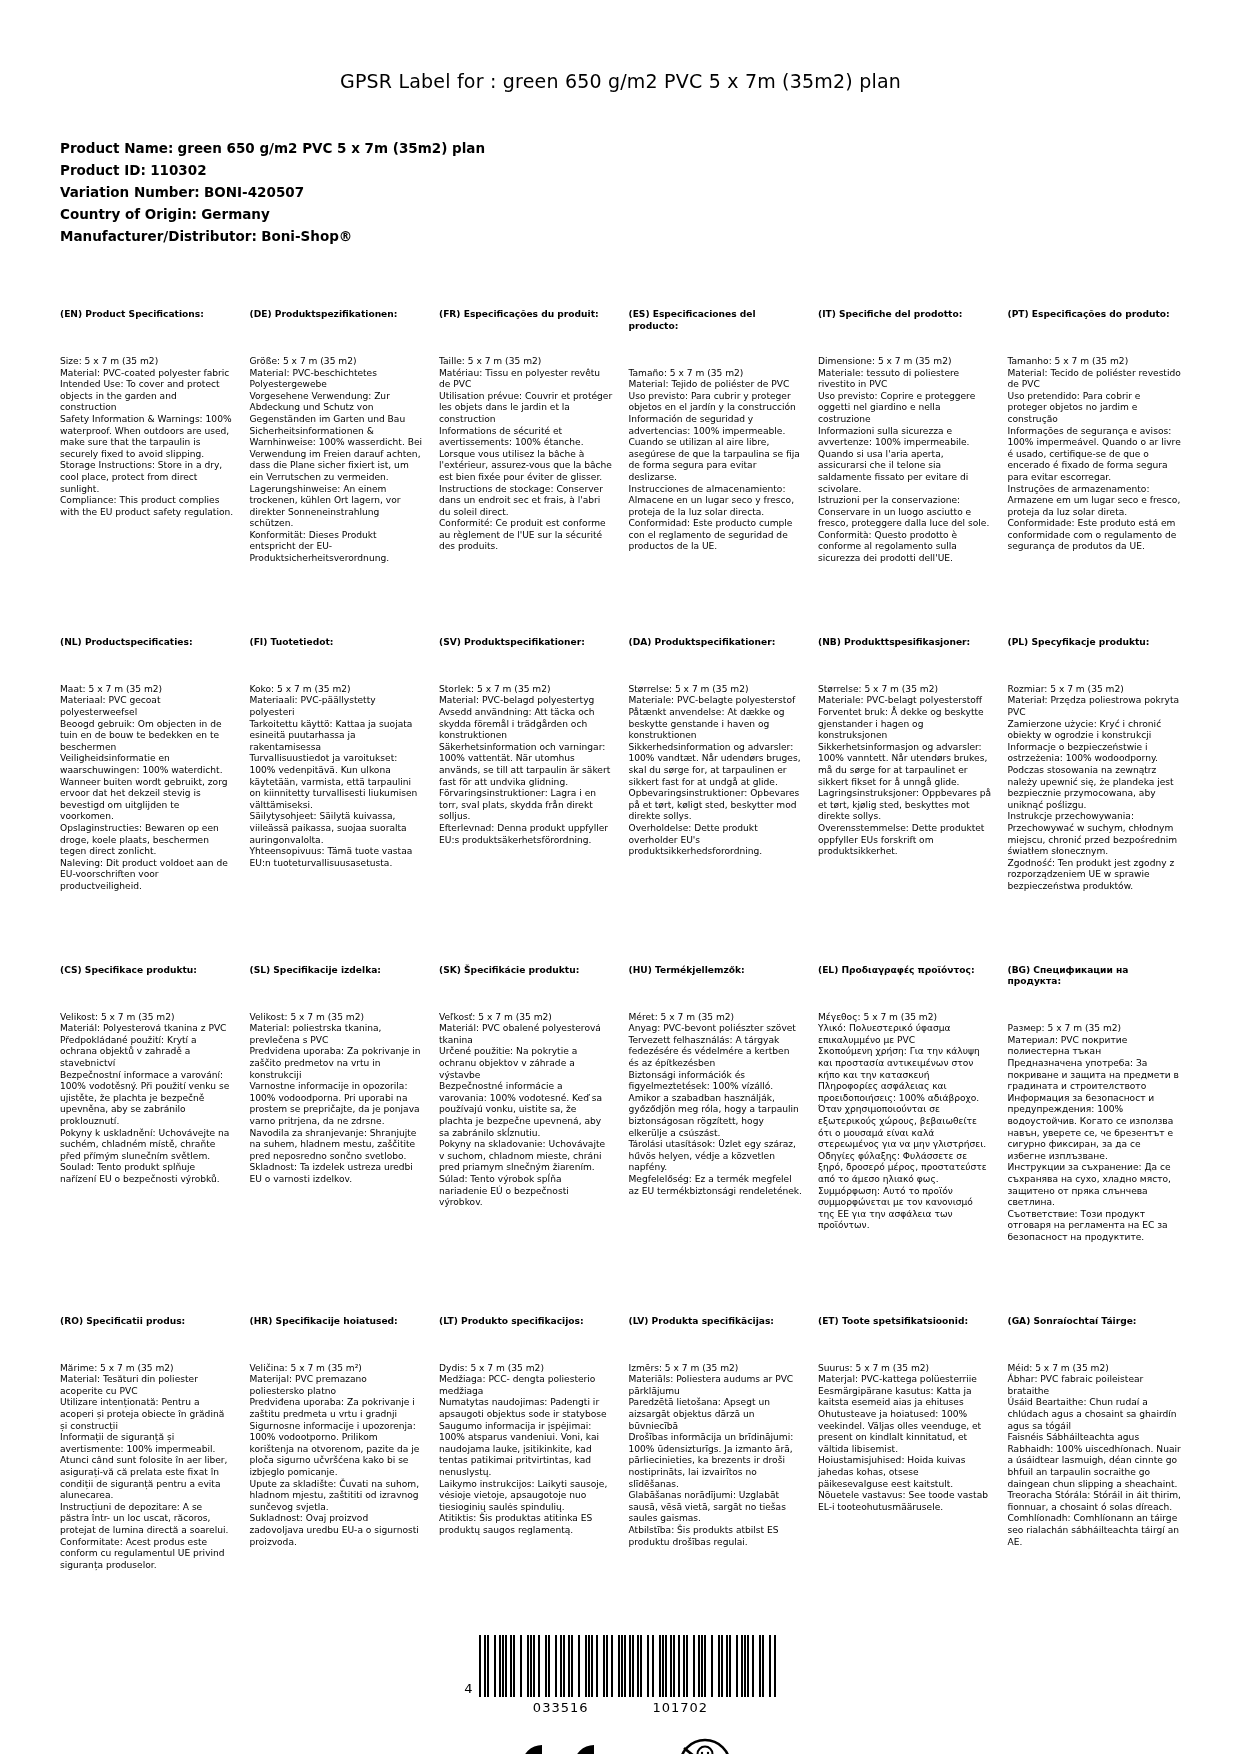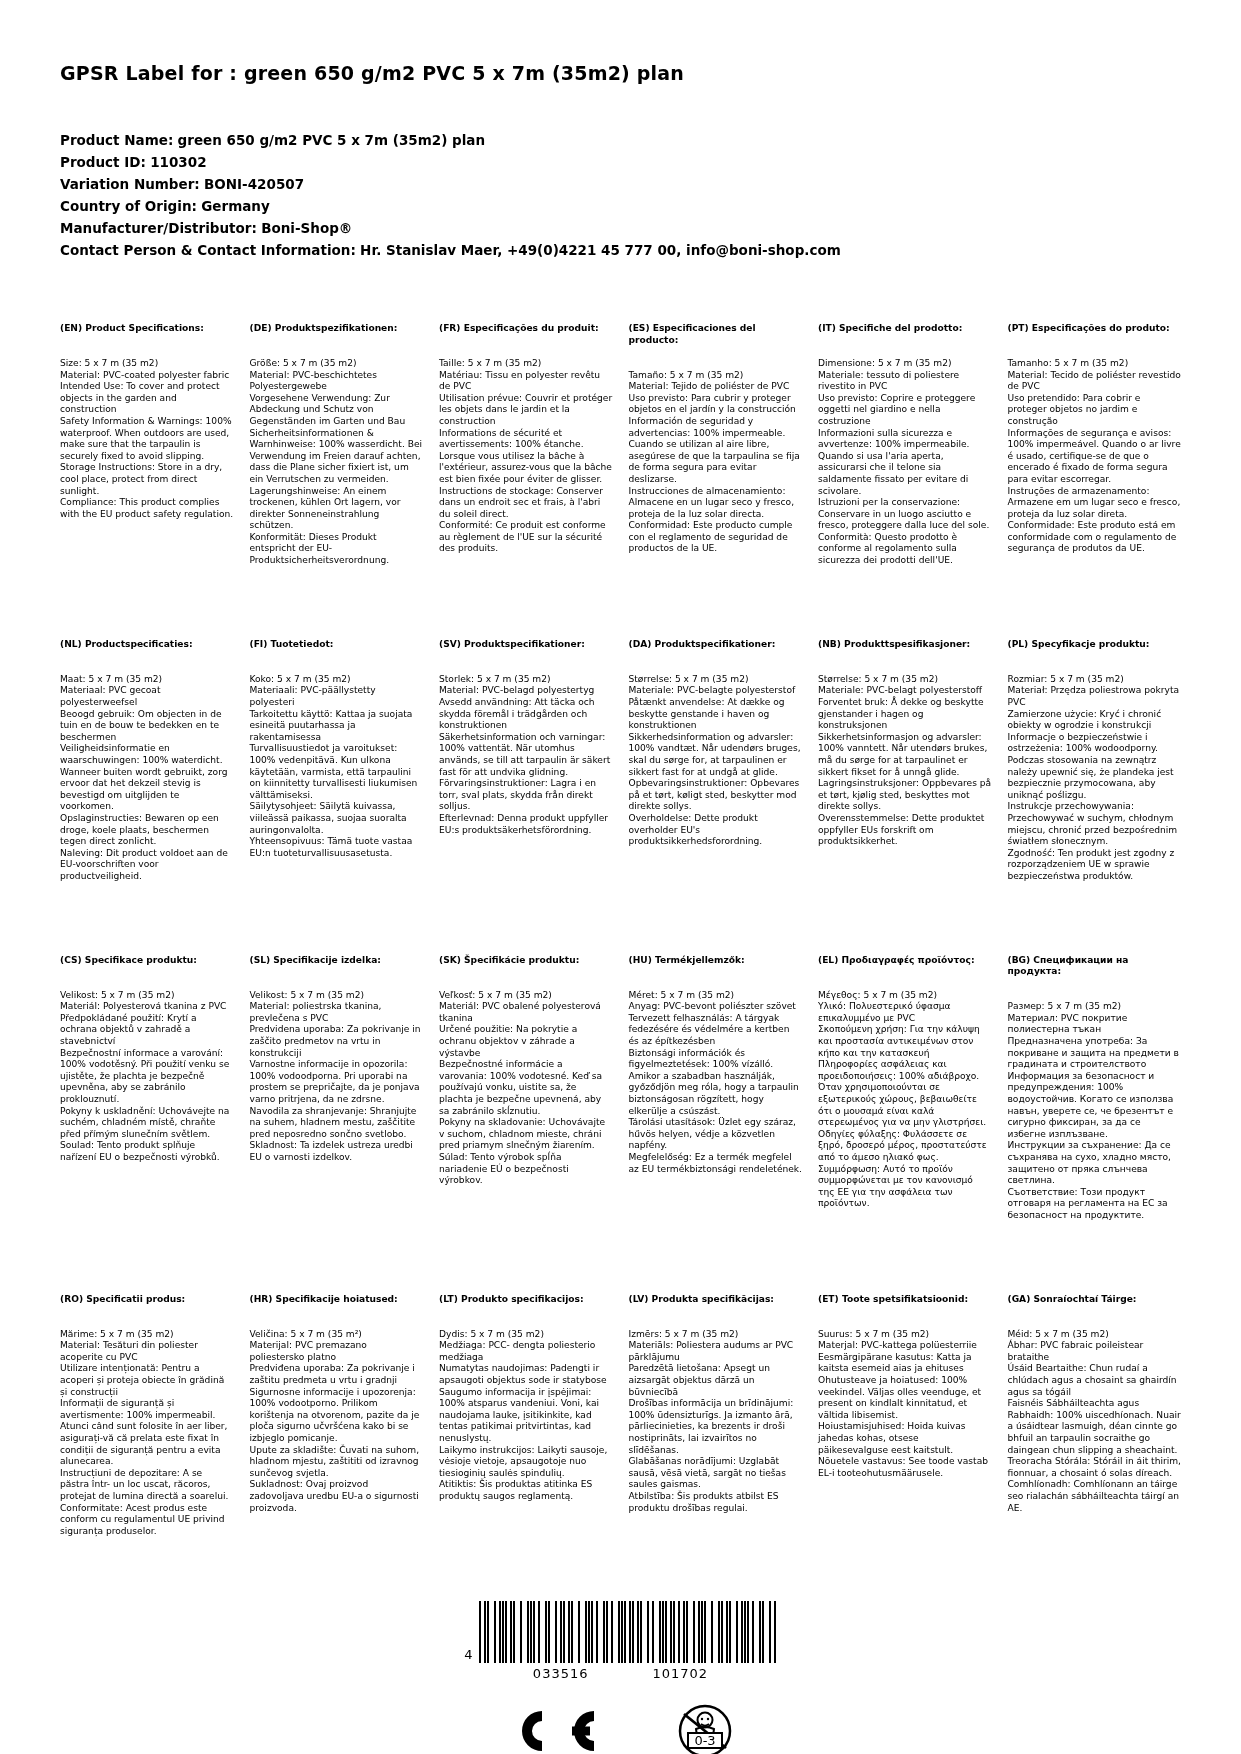--- a/index.html
+++ b/index.html
@@ -14,24 +14,25 @@
     color: #000000;
   }
   .page {
     width: 1241px;
     min-height: 1754px;
     box-sizing: border-box;
     padding: 48px 60px 20px 60px;
     position: relative;
   }
   .doc-title {
+    text-align: center;
     font-size: 19px;
-    font-weight: bold;
+    font-weight: normal;
     letter-spacing: 0.2px;
-    margin: 14px 0 46px 0;
+    margin: 22px 0 46px 0;
   }
   .header-block {
     margin-left: 0px;
     margin-bottom: 40px;
   }
   .header-row {
     font-size: 13.5px;
     line-height: 20px;
     margin-bottom: 2px;
   }
@@ -55,20 +56,21 @@
     word-wrap: break-word;
     hyphens: auto;
   }
   .cell .head {
     font-weight: bold;
     display: block;
     margin-bottom: 0px;
   }
   .cell .body {
     display: block;
+    margin-top: 12px;
   }
   .barcode-area {
     margin-top: 40px;
     display: flex;
     flex-direction: column;
     align-items: center;
   }
   .barcode-wrap {
     display: flex;
     align-items: flex-end;
@@ -133,24 +135,20 @@
       <span class="lbl">Variation Number:</span>
       <span class="val">BONI-420507</span>
     </div>
     <div class="header-row">
       <span class="lbl">Country of Origin:</span>
       <span class="val">Germany</span>
     </div>
     <div class="header-row">
       <span class="lbl">Manufacturer/Distributor:</span>
       <span class="val">Boni-Shop®</span>
-    </div>
-    <div class="header-row">
-      <span class="lbl">Contact Person &amp; Contact Information:</span>
-      <span class="val">Hr. Stanislav Maer, +49(0)4221 45 777 00, info@boni-shop.com</span>
     </div>
   </div>
 
   <div class="block-row">
     <div class="cell">
       <span class="head">(EN) Product Specifications:</span>
       <span class="body">Size: 5 x 7 m (35 m2)
 Material: PVC-coated polyester fabric
 Intended Use: To cover and protect objects in the garden and construction
 Safety Information &amp; Warnings: 100% waterproof. When outdoors are used, make sure that the tarpaulin is securely fixed to avoid slipping.

